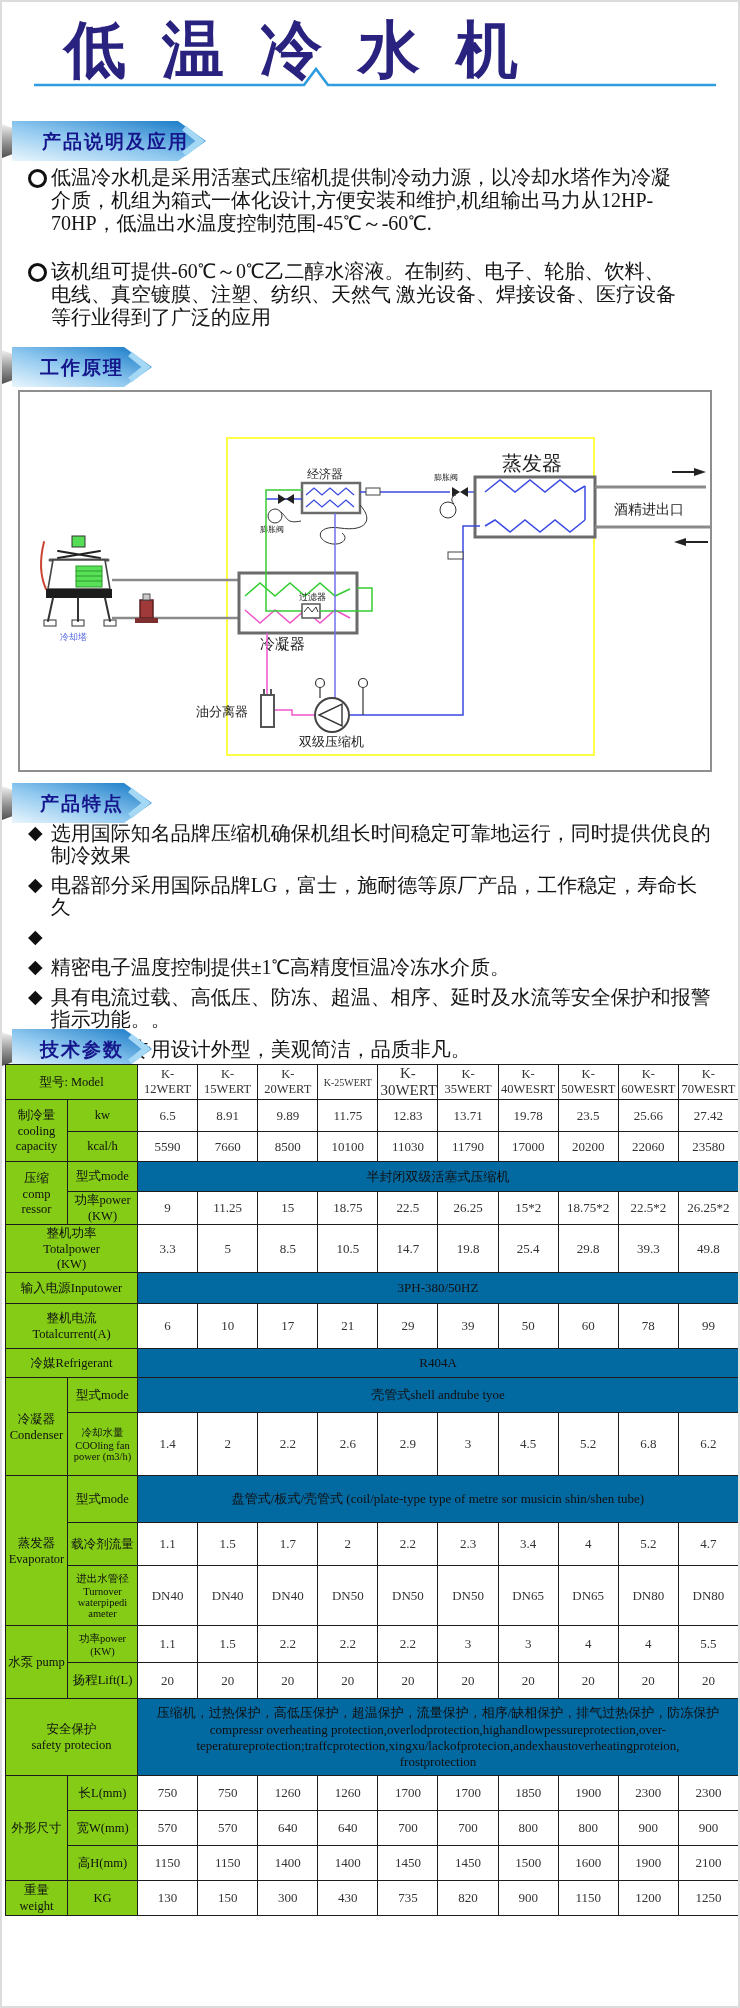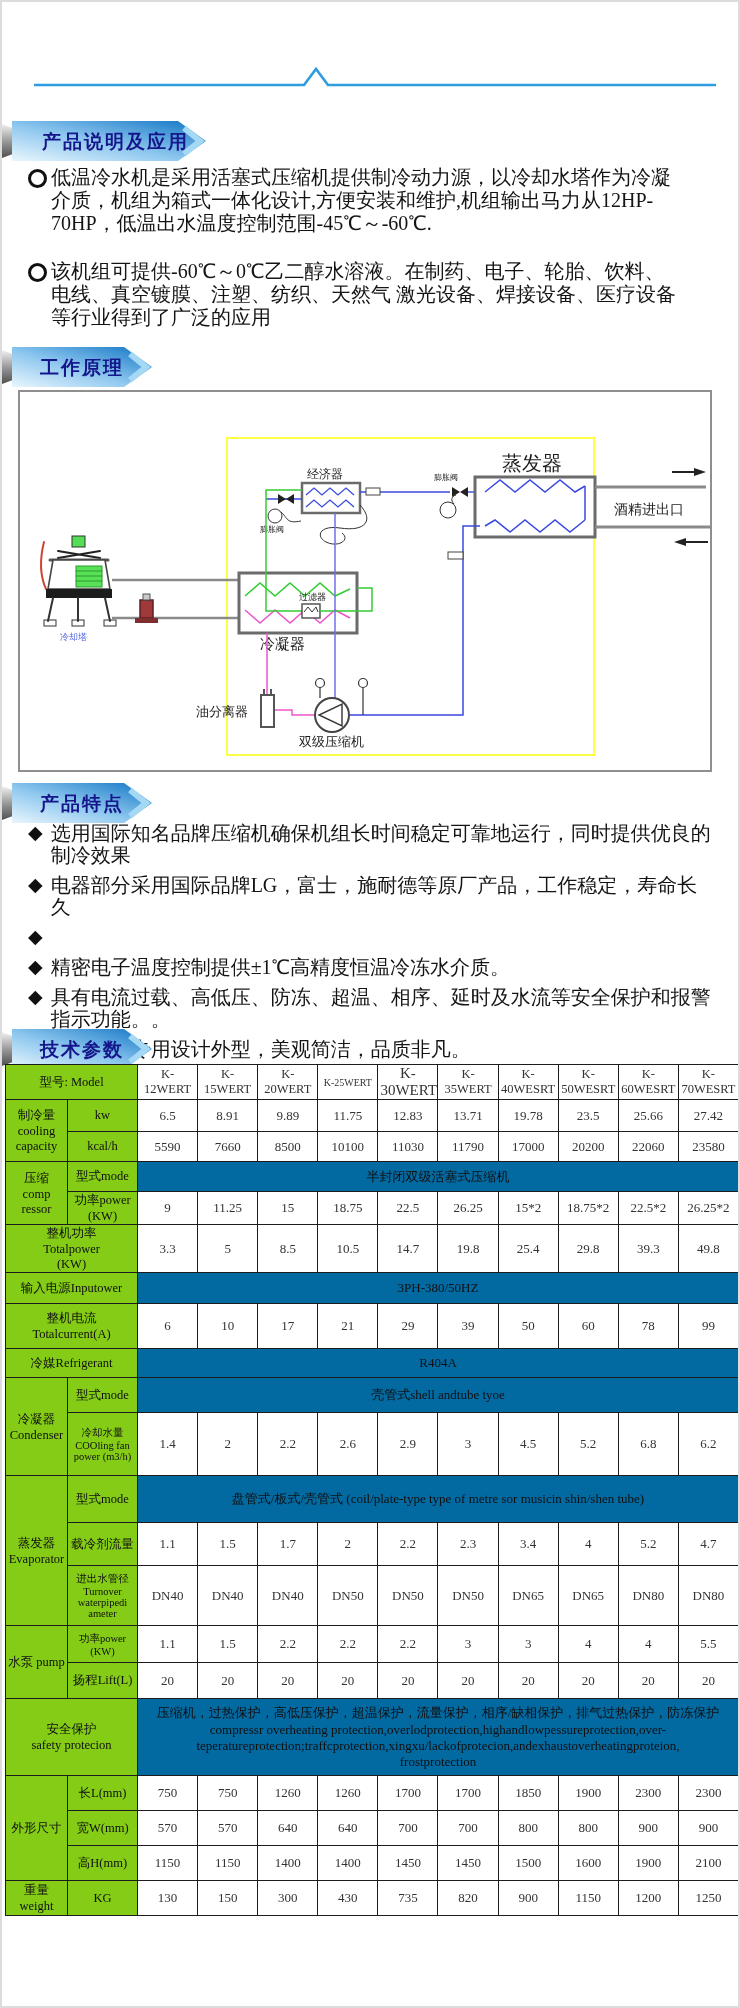--- a/index.html
+++ b/index.html
@@ -55,20 +55,21 @@
           <stop offset="1" stop-color="#0f74c4"></stop>
       </linearGradient>
       <linearGradient id="coneGrad" x1="0" y1="0" x2="0" y2="1">
         <stop offset="0" stop-color="#f2f2f2"></stop>
           <stop offset="0.5" stop-color="#9a9a9a"></stop>
           <stop offset="1" stop-color="#4f4f4f"></stop>
       </linearGradient>
     </defs>
   </svg>
 
+  <div class="title">低温冷水机</div>
   <svg class="pulse" width="686" height="28" viewBox="0 0 686 28">
     <path d="M2,21 L272,21 L284,5 L296,21 L684,21" fill="none" stroke="#2f9ce0" stroke-width="2.6"></path>
   </svg>
 
   <svg class="banner" style="top:116px" width="240" height="46" viewBox="0 0 240 46">
     <polygon points="0,6 46,23 0,40" fill="url(#coneGrad)"></polygon>
     <polygon points="10,3 176,3 204,23 176,43 10,43" fill="url(#bannerGrad)"></polygon>
     <polyline points="182,10 198,23 182,36" fill="none" stroke="#a5d8f4" stroke-width="6"></polyline>
     <text x="40" y="30">产品说明及应用</text>
   </svg>

